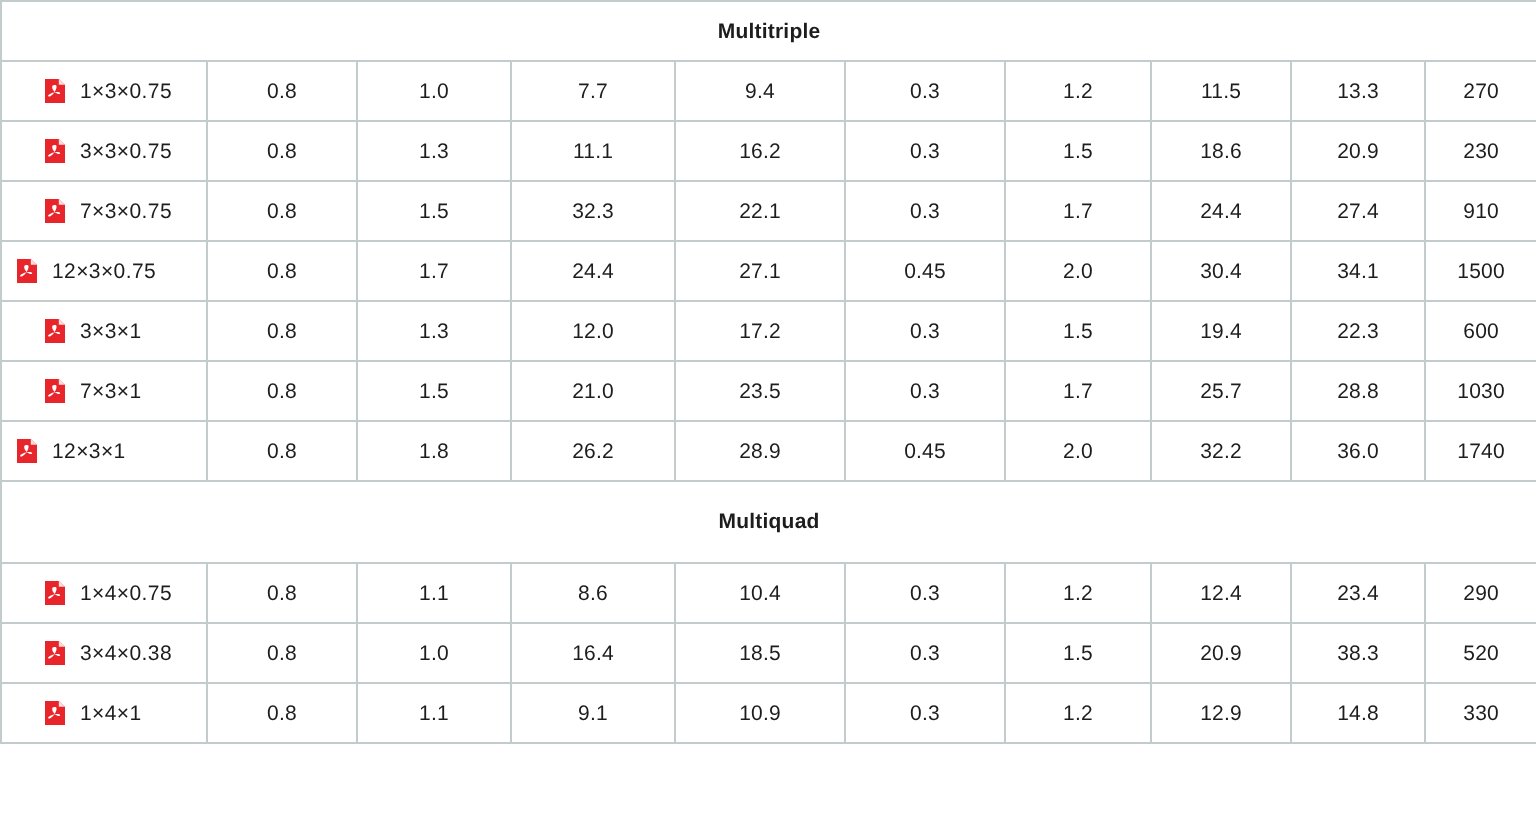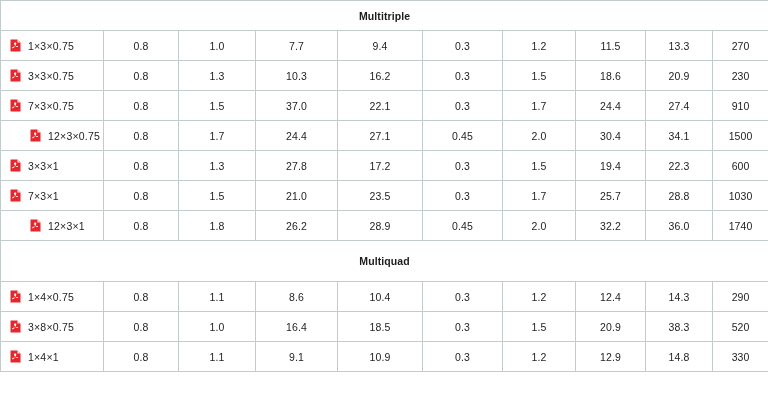--- a/index.html
+++ b/index.html
@@ -67,23 +67,23 @@
   }
   .row-label {
     text-align: left;
     padding-left: 0;
     white-space: nowrap;
   }
   .label-inner {
     display: flex;
     align-items: center;
     gap: 7px;
-    padding-left: 29px;
-  }
-  .label-inner.indent-narrow { padding-left: 9px; }
+    padding-left: 7px;
+  }
+  .label-inner.indent-narrow { padding-left: 21px; }
   .pdf-icon {
     flex: 0 0 auto;
     width: 11px;
     height: 13px;
     display: inline-block;
     position: relative;
   }
   .pdf-icon svg { display: block; }
   .label-text {
     font-size: 10.5px;
@@ -146,21 +146,21 @@
             <path d="M0.5 0.5 H7.4 L10.5 3.4 V12.5 H0.5 Z" fill="#e8252a"></path>
             <path d="M7.4 0.5 L10.5 3.4 H7.4 Z" fill="#ffffff" opacity="0.85"></path>
             <path d="M5.6 3.5 c0.75 0 0.85 0.9 0.45 1.95 c-0.35 0.95 -1.0 2.0 -1.75 2.75 c-0.8 0.8 -1.75 1.3 -2.15 0.95 c-0.4 -0.35 0.25 -1.0 1.35 -1.45 c1.25 -0.5 3.0 -0.85 4.05 -0.6 c0.8 0.2 0.75 0.85 0.05 0.95 c-0.85 0.1 -2.1 -0.6 -2.85 -1.75 c-0.65 -1.0 -0.85 -2.1 -0.45 -2.6 c0.2 -0.2 0.9 -0.3 1.3 -0.2 z" fill="#ffffff"></path>
           </svg>
         </span>
         <span class="label-text">3×3×0.75</span>
       </span>
     </td>
   <td class="num">0.8</td>
           <td class="num">1.3</td>
-          <td class="num">10.3</td>
+          <td class="num">11.1</td>
           <td class="num">16.2</td>
           <td class="num">0.3</td>
           <td class="num">1.5</td>
           <td class="num">18.6</td>
           <td class="num">20.9</td>
           <td class="num">230</td>
         </tr>
 
   <tr>
     <td class="row-label">
@@ -170,21 +170,21 @@
             <path d="M0.5 0.5 H7.4 L10.5 3.4 V12.5 H0.5 Z" fill="#e8252a"></path>
             <path d="M7.4 0.5 L10.5 3.4 H7.4 Z" fill="#ffffff" opacity="0.85"></path>
             <path d="M5.6 3.5 c0.75 0 0.85 0.9 0.45 1.95 c-0.35 0.95 -1.0 2.0 -1.75 2.75 c-0.8 0.8 -1.75 1.3 -2.15 0.95 c-0.4 -0.35 0.25 -1.0 1.35 -1.45 c1.25 -0.5 3.0 -0.85 4.05 -0.6 c0.8 0.2 0.75 0.85 0.05 0.95 c-0.85 0.1 -2.1 -0.6 -2.85 -1.75 c-0.65 -1.0 -0.85 -2.1 -0.45 -2.6 c0.2 -0.2 0.9 -0.3 1.3 -0.2 z" fill="#ffffff"></path>
           </svg>
         </span>
         <span class="label-text">7×3×0.75</span>
       </span>
     </td>
   <td class="num">0.8</td>
           <td class="num">1.5</td>
-          <td class="num">37.0</td>
+          <td class="num">32.3</td>
           <td class="num">22.1</td>
           <td class="num">0.3</td>
           <td class="num">1.7</td>
           <td class="num">24.4</td>
           <td class="num">27.4</td>
           <td class="num">910</td>
         </tr>
 
   <tr>
     <td class="row-label">
@@ -219,21 +219,21 @@
             <path d="M0.5 0.5 H7.4 L10.5 3.4 V12.5 H0.5 Z" fill="#e8252a"></path>
             <path d="M7.4 0.5 L10.5 3.4 H7.4 Z" fill="#ffffff" opacity="0.85"></path>
             <path d="M5.6 3.5 c0.75 0 0.85 0.9 0.45 1.95 c-0.35 0.95 -1.0 2.0 -1.75 2.75 c-0.8 0.8 -1.75 1.3 -2.15 0.95 c-0.4 -0.35 0.25 -1.0 1.35 -1.45 c1.25 -0.5 3.0 -0.85 4.05 -0.6 c0.8 0.2 0.75 0.85 0.05 0.95 c-0.85 0.1 -2.1 -0.6 -2.85 -1.75 c-0.65 -1.0 -0.85 -2.1 -0.45 -2.6 c0.2 -0.2 0.9 -0.3 1.3 -0.2 z" fill="#ffffff"></path>
           </svg>
         </span>
         <span class="label-text">3×3×1</span>
       </span>
     </td>
   <td class="num">0.8</td>
           <td class="num">1.3</td>
-          <td class="num">27.8</td>
+          <td class="num">12.0</td>
           <td class="num">17.2</td>
           <td class="num">0.3</td>
           <td class="num">1.5</td>
           <td class="num">19.4</td>
           <td class="num">22.3</td>
           <td class="num">600</td>
         </tr>
 
   <tr>
     <td class="row-label">
@@ -300,35 +300,35 @@
         <span class="label-text">1×4×0.75</span>
       </span>
     </td>
   <td class="num">0.8</td>
           <td class="num">1.1</td>
           <td class="num">8.6</td>
           <td class="num">10.4</td>
           <td class="num">0.3</td>
           <td class="num">1.2</td>
           <td class="num">12.4</td>
-          <td class="num">14.3</td>
+          <td class="num">23.4</td>
           <td class="num">290</td>
         </tr>
 
   <tr>
     <td class="row-label">
       <span class="label-inner indent-narrow">
         <span class="pdf-icon">
           <svg width="11" height="13" viewBox="0 0 11 13" xmlns="http://www.w3.org/2000/svg">
             <path d="M0.5 0.5 H7.4 L10.5 3.4 V12.5 H0.5 Z" fill="#e8252a"></path>
             <path d="M7.4 0.5 L10.5 3.4 H7.4 Z" fill="#ffffff" opacity="0.85"></path>
             <path d="M5.6 3.5 c0.75 0 0.85 0.9 0.45 1.95 c-0.35 0.95 -1.0 2.0 -1.75 2.75 c-0.8 0.8 -1.75 1.3 -2.15 0.95 c-0.4 -0.35 0.25 -1.0 1.35 -1.45 c1.25 -0.5 3.0 -0.85 4.05 -0.6 c0.8 0.2 0.75 0.85 0.05 0.95 c-0.85 0.1 -2.1 -0.6 -2.85 -1.75 c-0.65 -1.0 -0.85 -2.1 -0.45 -2.6 c0.2 -0.2 0.9 -0.3 1.3 -0.2 z" fill="#ffffff"></path>
           </svg>
         </span>
-        <span class="label-text">3×8×0.75</span>
+        <span class="label-text">3×4×0.38</span>
       </span>
     </td>
   <td class="num">0.8</td>
           <td class="num">1.0</td>
           <td class="num">16.4</td>
           <td class="num">18.5</td>
           <td class="num">0.3</td>
           <td class="num">1.5</td>
           <td class="num">20.9</td>
           <td class="num">38.3</td>

